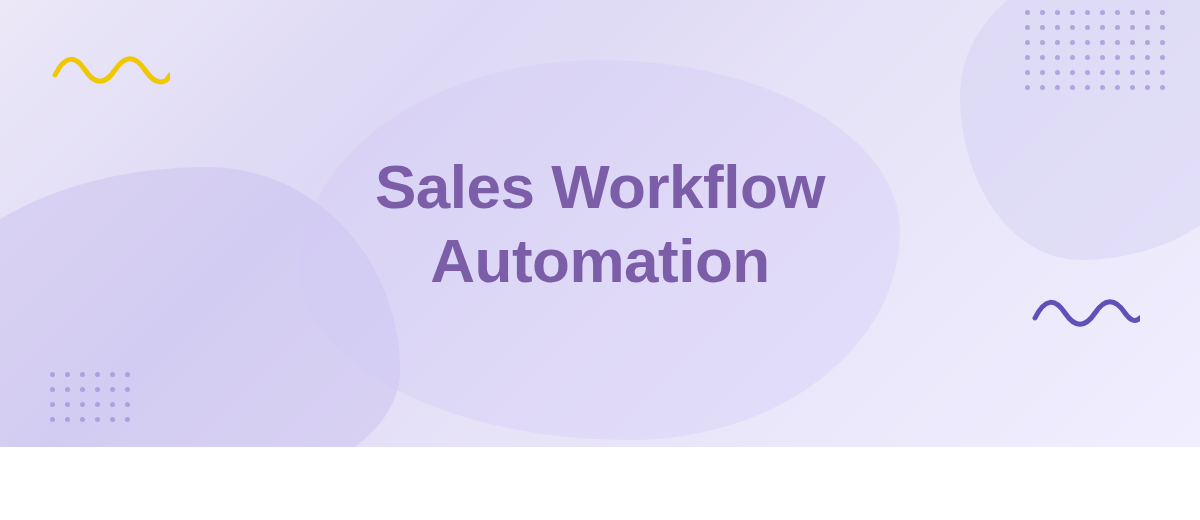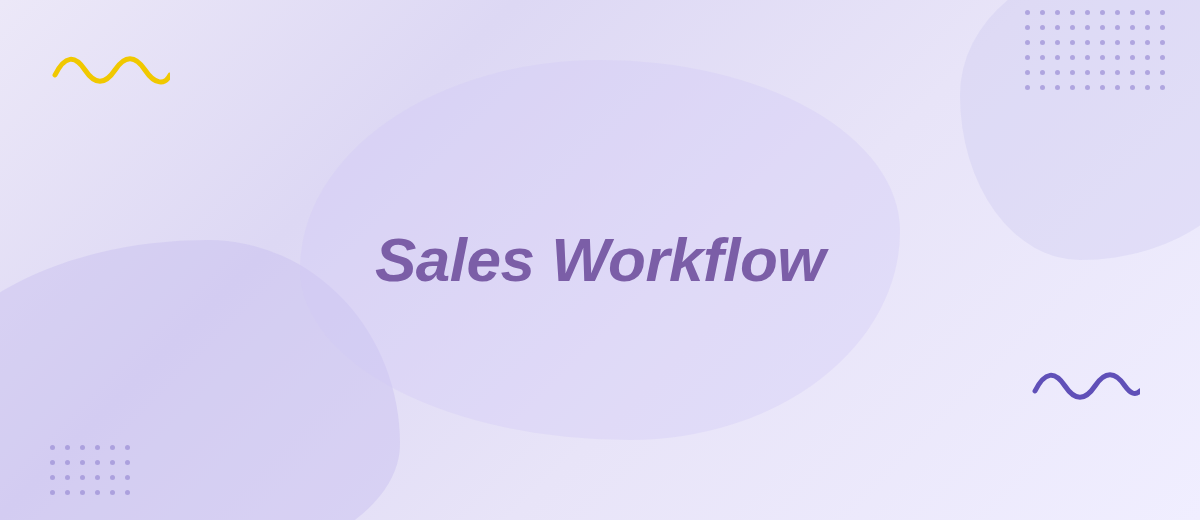--- a/index.html
+++ b/index.html
@@ -6,25 +6,24 @@
 
     body {
       width: 1200px;
       height: 520px;
       overflow: hidden;
       font-family: 'Segoe UI', Arial, sans-serif;
     }
 
     .background {
       width: 1200px;
-      height: 520px;
+      height: 447px;
       position: relative;
       background: linear-gradient(135deg, #ece8f8 0%, #ddd8f4 30%, #e8e4f8 60%, #f0eeff 100%);
       overflow: hidden;
-      font-style: italic;
     }
 
     
     .blob-left {
       position: absolute;
       bottom: -60px;
       left: -80px;
       width: 480px;
       height: 340px;
       background: rgba(200, 190, 240, 0.45);
@@ -221,16 +220,17 @@
 
   <div class="squiggle-bottom-right">
     <svg width="110" height="45" viewBox="0 0 110 45" fill="none" xmlns="http://www.w3.org/2000/svg">
       <path d="M5 30 C15 10, 25 10, 35 25 C45 40, 55 40, 65 25 C75 10, 85 10, 95 25 C100 32, 105 35, 110 30" stroke="#6050b8" stroke-width="5" stroke-linecap="round" fill="none"></path>
     </svg>
   </div>
 
   <div class="title-container">
     <h1 class="main-title">
       <span>Sales Workflow</span><br>
+      <span>Automation</span>
     </h1>
   </div>
 
 </div>
 
 </body></html>

